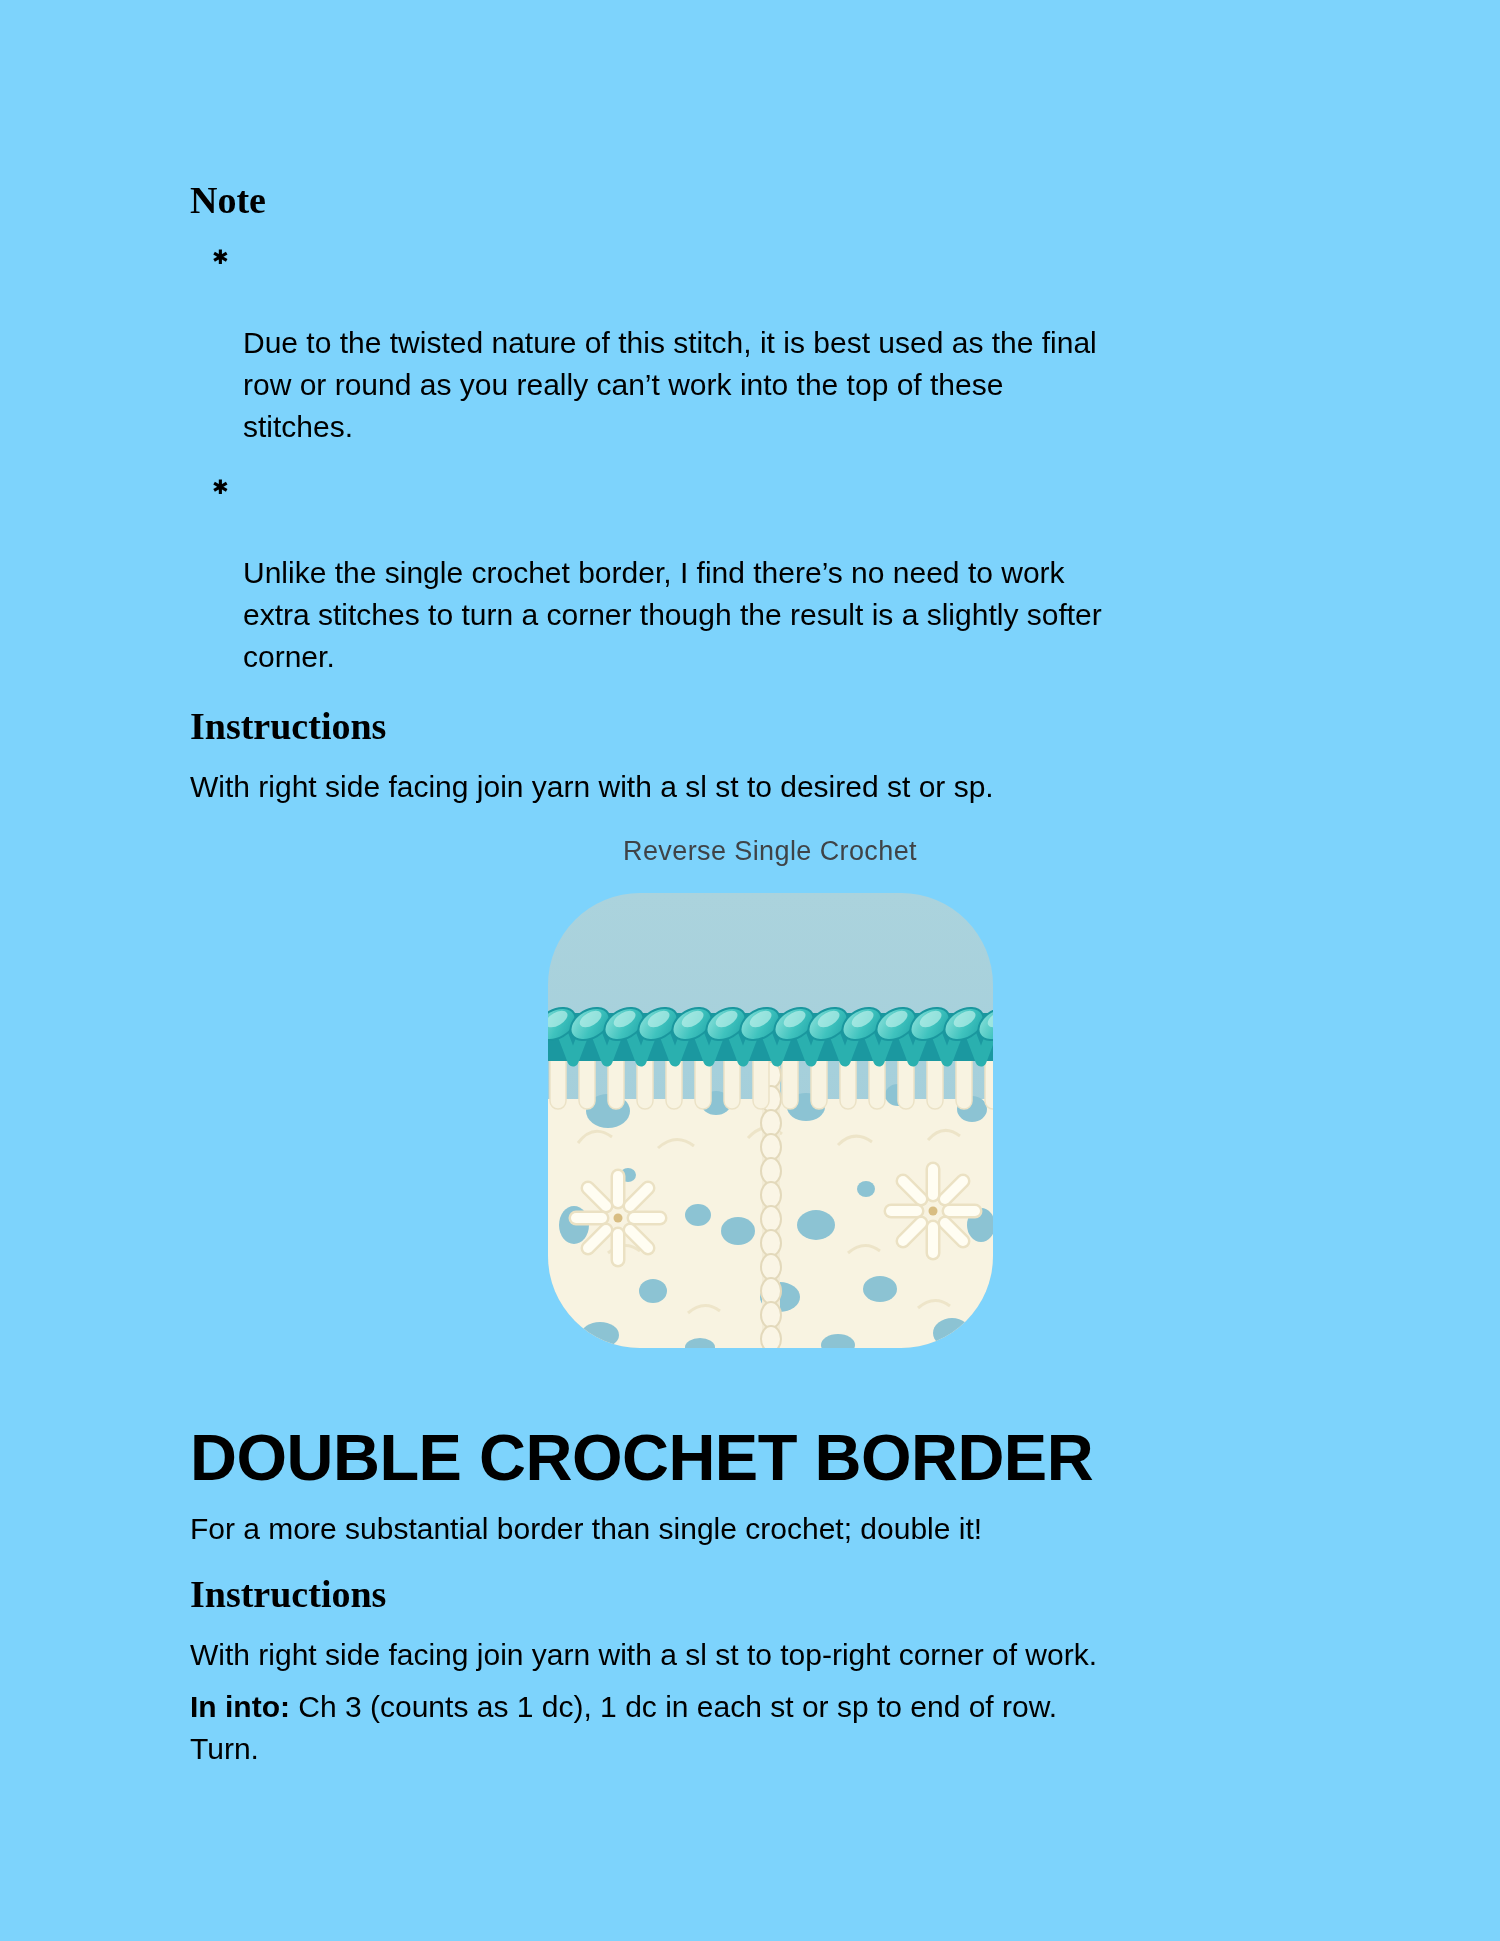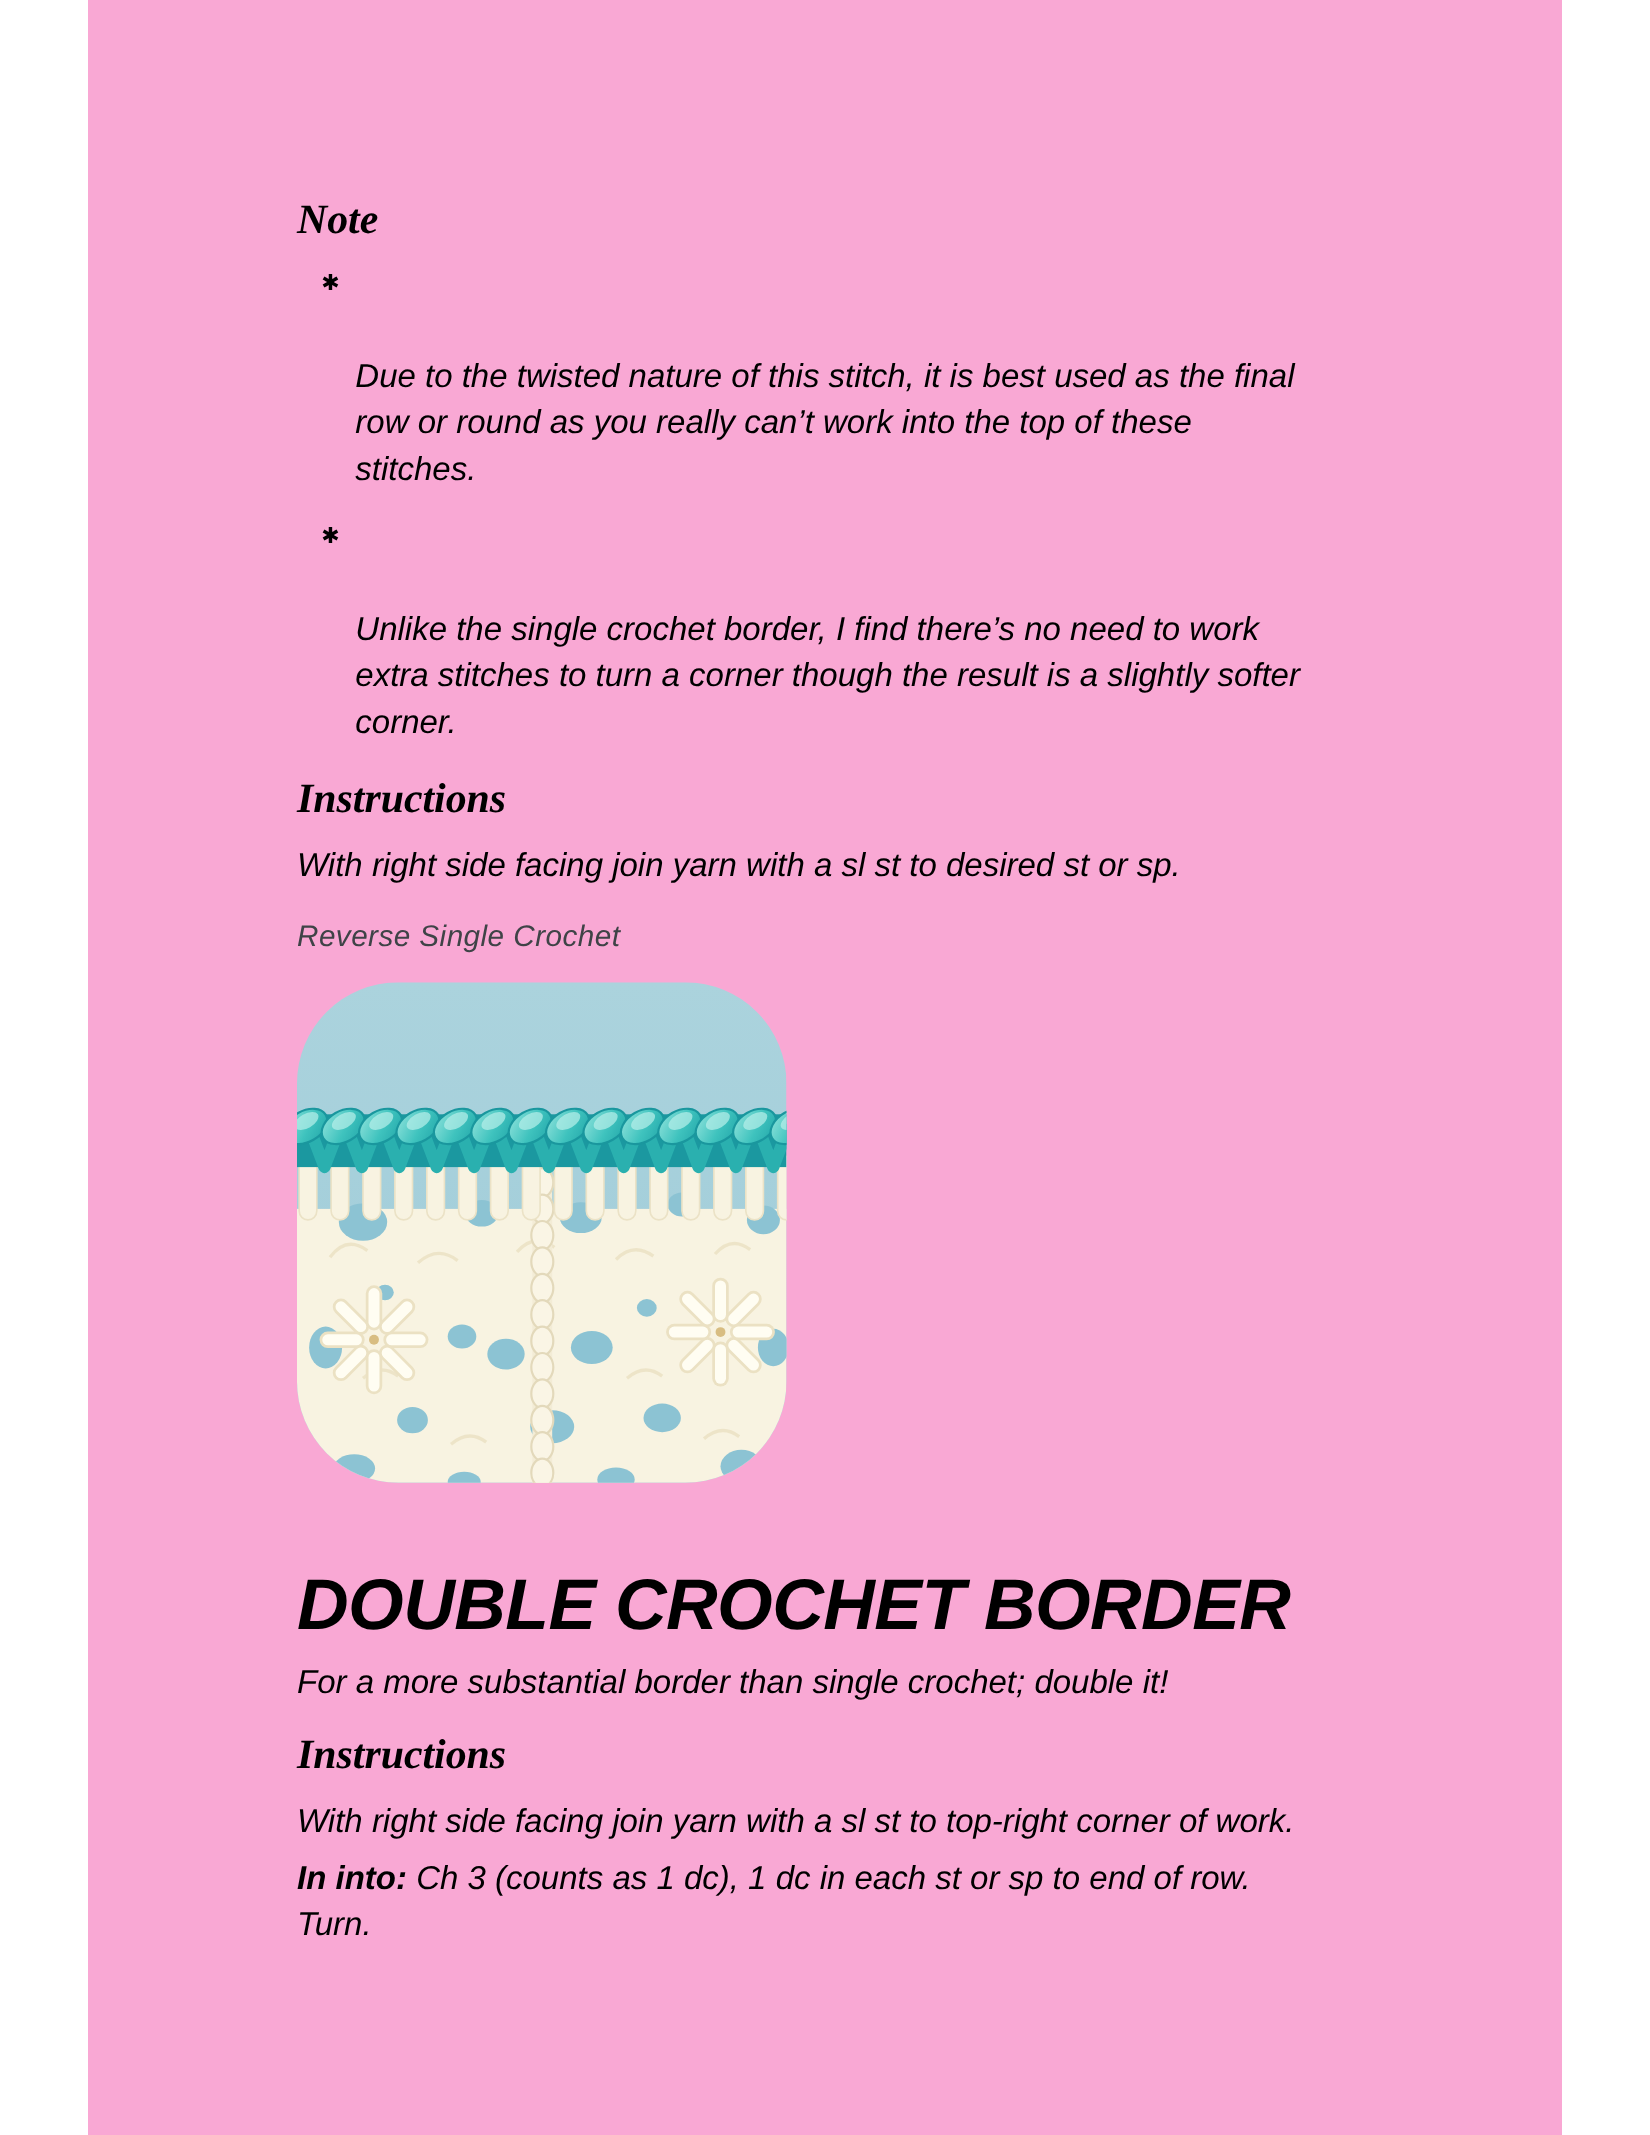--- a/index.html
+++ b/index.html
@@ -1,26 +1,25 @@
 <!DOCTYPE html>
 <html><head>
 <meta charset="utf-8">
 <style>
   html, body { margin: 0; padding: 0; background: #ffffff; }
   .page {
-    width: 1340px;
+    width: 1500px;
     height: 1941px;
     margin: 0 auto;
     box-sizing: border-box;
     padding: 178px 150px 0 190px;
     font-family: "Liberation Sans", sans-serif;
     color: #000000;
-    background: #f9a8d4;
+    background: #7dd3fc;
     overflow: hidden;
-    font-style: italic;
   }
   h1, h2, p, ul, figure { margin: 0; padding: 0; }
 
   .serif-heading {
     font-family: "Liberation Serif", serif;
     font-weight: bold;
     font-size: 38px;
     line-height: 1.16;
   }
   .note-heading { margin-bottom: 16px; }
@@ -48,21 +47,21 @@
 
   .body-para {
     font-size: 30px;
     line-height: 42px;
     white-space: pre-line;
     margin-bottom: 10px;
   }
   .lead { font-weight: bold; }
 
   .figure {
-    text-align: left;
+    text-align: center;
     margin-top: 28px;
     margin-bottom: 70px;
   }
   .figure-caption {
     font-size: 27px;
     color: #3f4347;
     letter-spacing: 0.4px;
     margin-bottom: 26px;
   }
   .photo { display: inline-block; }

